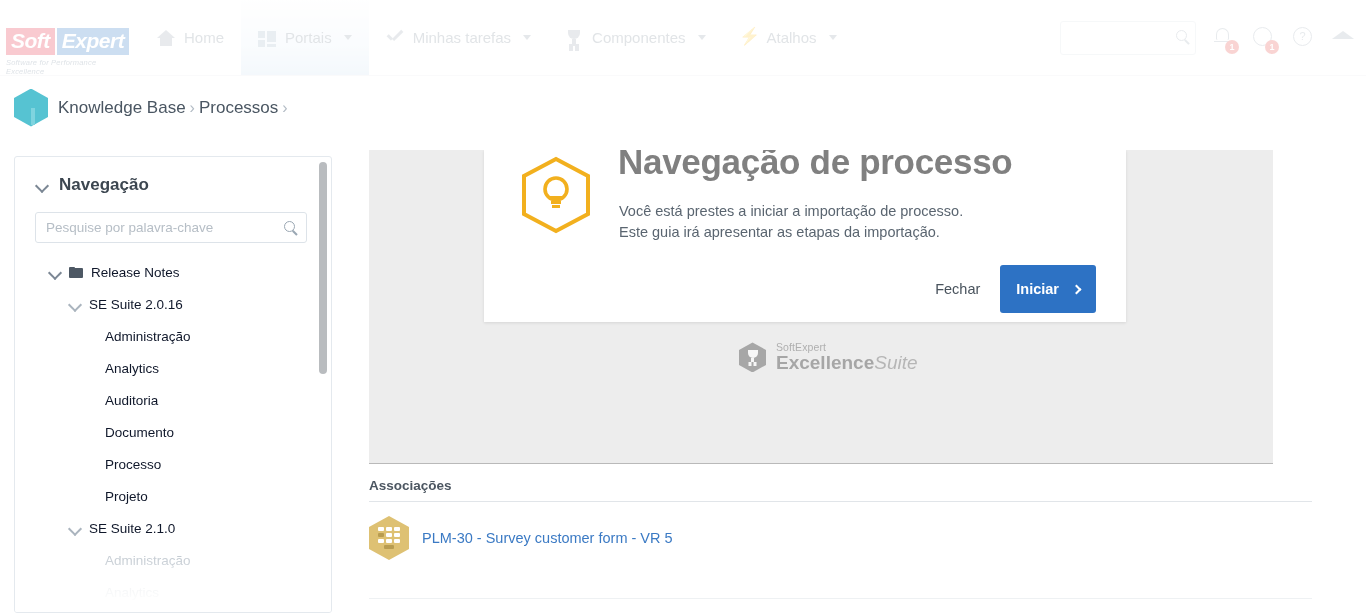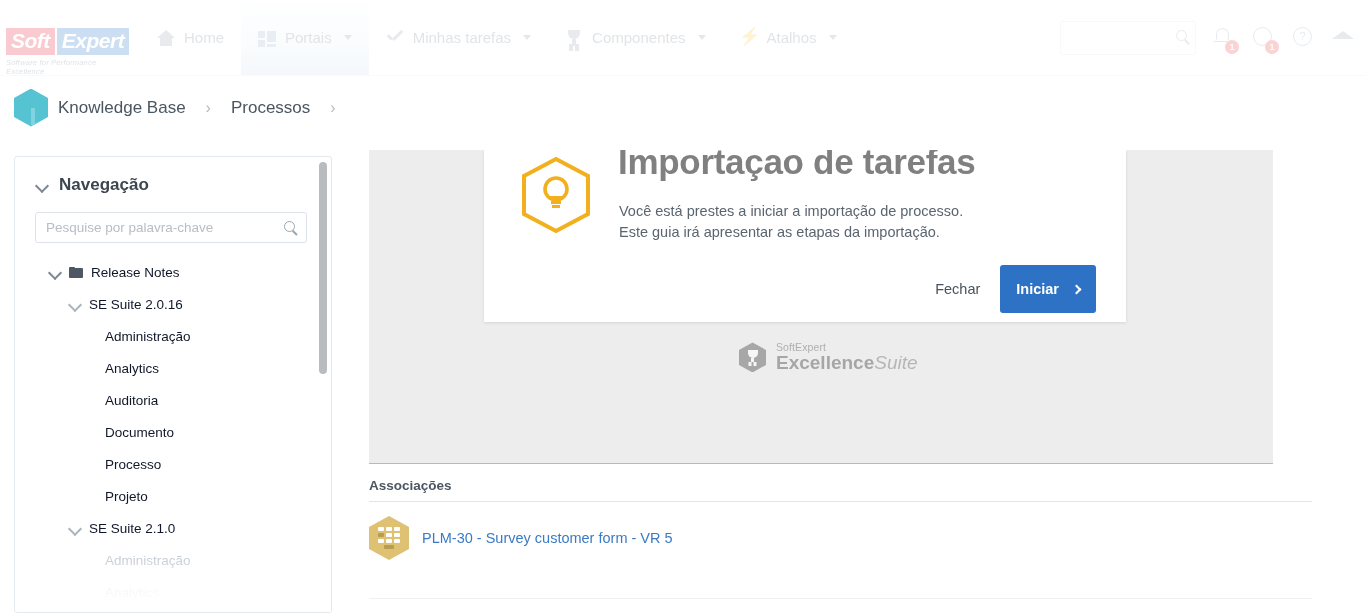--- a/index.html
+++ b/index.html
@@ -168,21 +168,21 @@
     position: relative;
   }
   .bookglyph::before {
     content: ""; position: absolute; left: 0; top: 0;
     width: 4px; height: 17px; background: #7fd4df;
   }
   .bookglyph::after {
     content: ""; position: absolute; left: 7px; top: 2px;
     width: 4px; height: 6px; background: #56c3d2;
   }
-  .crumbs { margin-left: 10px; font-size: 17px; color: #4a5662; display: flex; align-items: center; gap: 20px; }
+  .crumbs { margin-left: 10px; font-size: 17px; color: #4a5662; display: flex; align-items: center; gap: 4px; }
   .crumb-sep { color: #b3bcc5; font-size: 16px; }
   .crumb-last { color: #4a5662; }
 
   
   .page { position: absolute; top: 139px; left: 0; width: 1366px; height: 474px; background: #ffffff; }
 
   
   .sidebar-outer {
     position: absolute; left: 14px; top: 17px;
     width: 318px; height: 457px;
@@ -541,21 +541,21 @@
         <div class="bulbhex">
           <svg width="72" height="78" viewBox="0 0 72 78">
             <polygon points="36,3 68,20 68,58 36,75 4,58 4,20" fill="none" stroke="#f2b01e" stroke-width="4"></polygon>
             <circle cx="36" cy="33" r="11" fill="none" stroke="#f2b01e" stroke-width="3.6"></circle>
             <rect x="30" y="40" width="12" height="4" fill="#f2b01e"></rect>
             <rect x="31" y="45" width="10" height="3" fill="#f2b01e"></rect>
             <rect x="32" y="49" width="8" height="3" fill="#f2b01e"></rect>
           </svg>
         </div>
 
-        <div class="card-title">Importaçao de tarefas</div>
+        <div class="card-title">Navegação de processo</div>
         <div class="card-line l1">Você está prestes a iniciar a importação de processo.</div>
         <div class="card-line l2">Este guia irá apresentar as etapas da importação.</div>
 
         <div class="card-actions">
           <button class="btn-link">Fechar</button>
           <button class="btn-primary">
             <span>Iniciar</span>
             <span class="arw"></span>
           </button>
         </div>

